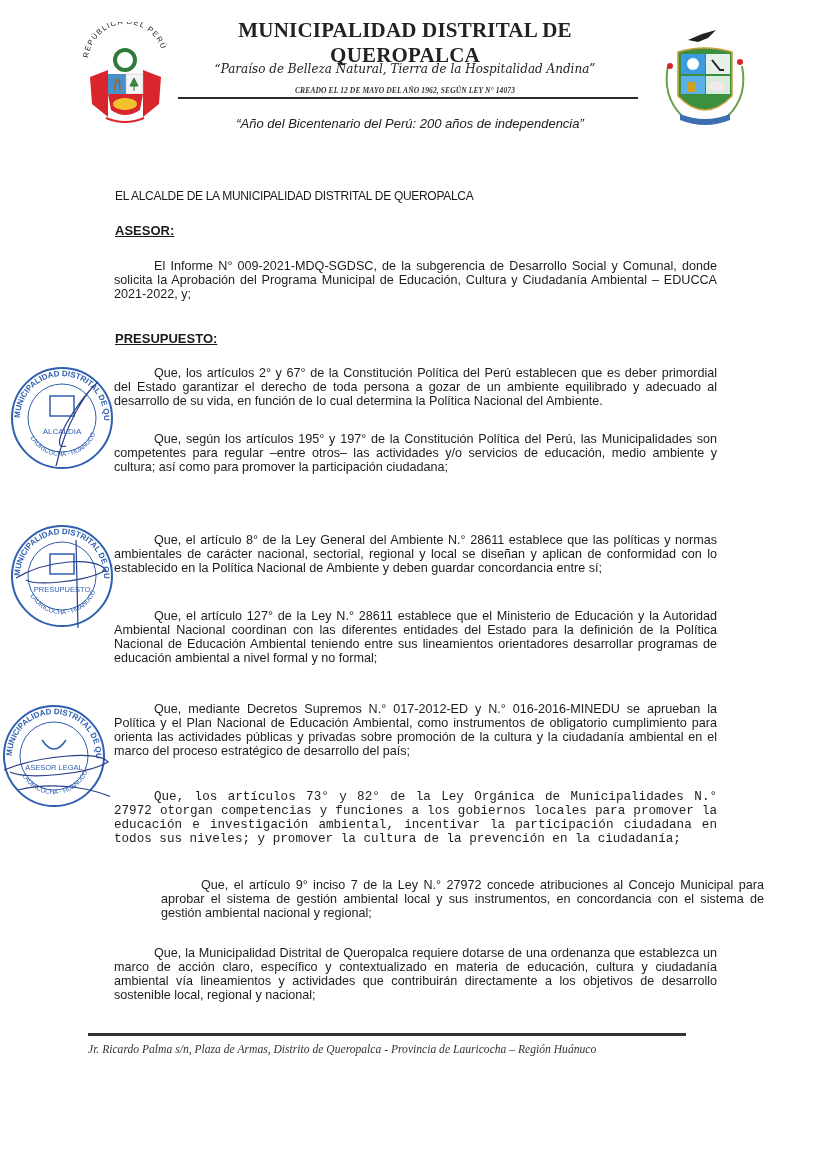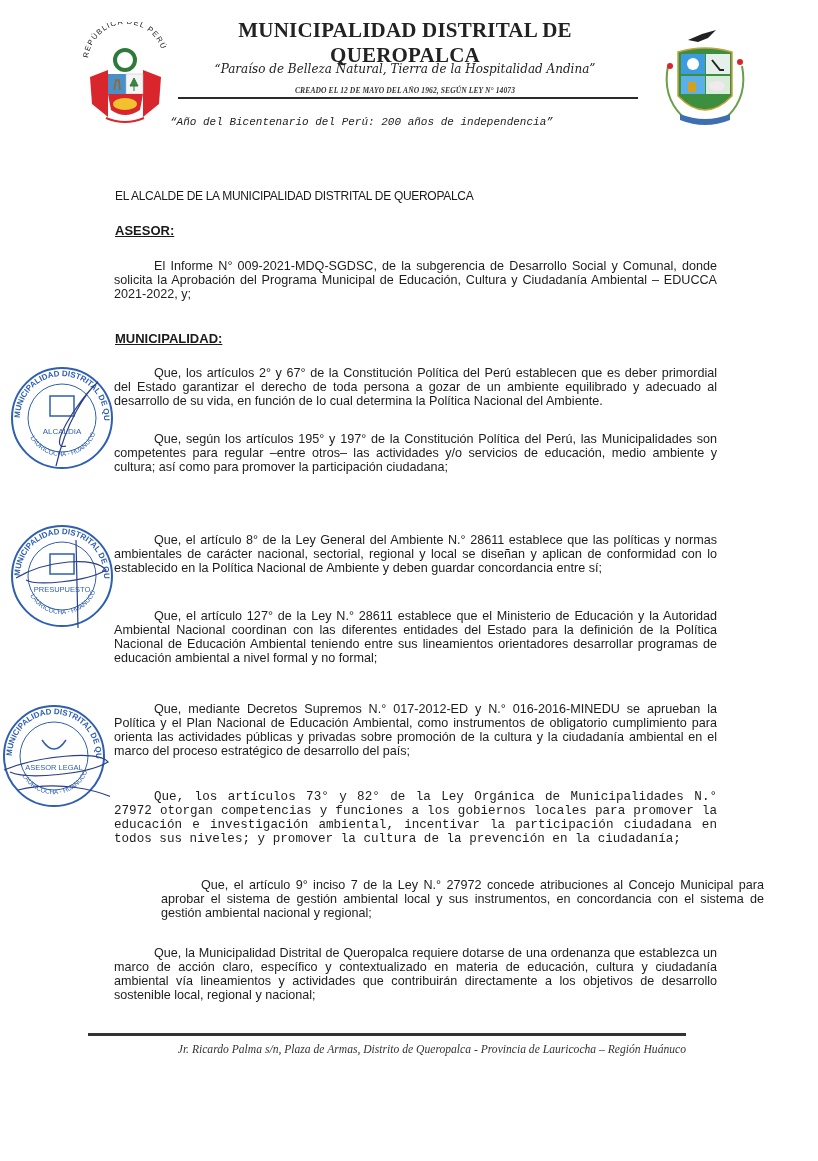--- a/index.html
+++ b/index.html
@@ -7,31 +7,31 @@
   .page { position: absolute; left: 0; top: 0; width: 818px; height: 1161px; }
 
   
   .crest-left { position: absolute; left: 78px; top: 22px; width: 95px; height: 106px; }
   .crest-right { position: absolute; left: 650px; top: 26px; width: 110px; height: 104px; }
   .h-title { position: absolute; left: 170px; top: 18px; width: 470px; text-align: center; font-family: "Liberation Serif", serif; font-weight: bold; font-size: 21px; letter-spacing: 0.2px; color: #222; }
   .h-sub { position: absolute; left: 170px; top: 44px; width: 470px; text-align: center; font-family: "Liberation Serif", serif; font-weight: bold; font-size: 14px; color: #222; }
   .h-motto { position: absolute; left: 170px; top: 62px; width: 470px; text-align: center; font-family: "DejaVu Serif", serif; font-style: italic; font-size: 12px; color: #222; }
   .h-created { position: absolute; left: 170px; top: 85px; width: 470px; text-align: center; font-family: "Liberation Serif", serif; font-weight: bold; font-style: italic; font-size: 8.6px; letter-spacing: 0.1px; color: #333; transform: scaleX(0.88); }
   .h-rule { position: absolute; left: 178px; top: 97px; width: 460px; height: 2px; background: #2a2a2a; }
-  .h-year { position: absolute; left: 170px; top: 116px; width: 480px; text-align: left; font-family: Liberation Mono, monospace; font-style: italic; font-size: 11px; color: #222; }
+  .h-year { position: absolute; left: 170px; top: 116px; width: 480px; text-align: center; font-family: Liberation Sans, sans-serif; font-style: italic; font-size: 13px; color: #222; }
 
   .doc-title { position: absolute; left: 110px; top: 148px; width: 600px; text-align: center; font-weight: bold; font-size: 15.5px; text-decoration: underline; color: #1a1a1a; }
   .authority { position: absolute; left: 115px; top: 189px; font-weight: normal; font-size: 12px; letter-spacing: -0.3px; color: #1a1a1a; }
   .section-head { position: absolute; left: 115px; font-weight: bold; font-size: 13px; text-decoration: underline; color: #1a1a1a; }
 
   .para { position: absolute; left: 114px; width: 603px; font-size: 12.6px; line-height: 14px; text-align: justify; color: #1d1d1d; }
   .para .indent { display: inline-block; width: 40px; }
 
   .foot-rule { position: absolute; left: 88px; top: 1033px; width: 598px; height: 3px; background: #333; }
-  .foot-addr { position: absolute; left: 88px; top: 1043px; width: 598px; text-align: right; font-family: "Liberation Serif", serif; font-style: italic; font-size: 11.6px; color: #333; }
+  .foot-addr { position: absolute; left: 88px; top: 1043px; width: 598px; text-align: left; font-family: "Liberation Serif", serif; font-style: italic; font-size: 11.6px; color: #333; }
 
   .stamp { position: absolute; width: 112px; height: 112px; }
 </style>
 </head>
 <body>
 
 <div class="page">
 
   <svg class="crest-left" viewBox="0 0 95 106">
     <defs>
@@ -72,21 +72,21 @@
     <circle cx="20" cy="40" r="3" fill="#d9262c"></circle>
     <circle cx="90" cy="36" r="3" fill="#d9262c"></circle>
     <path d="M30,88 Q55,98 80,88 L80,94 Q55,104 30,94 Z" fill="#3d6fb0"></path>
   </svg>
 
   <div class="authority">EL ALCALDE DE LA MUNICIPALIDAD DISTRITAL DE QUEROPALCA</div>
 
   <div class="section-head" style="top:223px;">ASESOR:</div>
   <div class="para" style="top:259px;"><span class="indent"></span><span>El Informe N° 009-2021-MDQ-SGDSC, de la subgerencia de Desarrollo Social y Comunal, donde solicita la Aprobación del Programa Municipal de Educación, Cultura y Ciudadanía Ambiental – EDUCCA 2021-2022, y;</span></div>
 
-  <div class="section-head" style="top:331px;">MUNICIPALIDAD:</div>
+  <div class="section-head" style="top:331px;">PRESUPUESTO:</div>
 
   <div class="para" style="top:366px;"><span class="indent"></span><span>Que, los artículos 2° y 67° de la Constitución Política del Perú establecen que es deber primordial del Estado garantizar el derecho de toda persona a gozar de un ambiente equilibrado y adecuado al desarrollo de su vida, en función de lo cual determina la Política Nacional del Ambiente.</span></div>
   <div class="para" style="top:432px;"><span class="indent"></span><span>Que, según los artículos 195° y 197° de la Constitución Política del Perú, las Municipalidades son competentes para regular –entre otros– las actividades y/o servicios de educación, medio ambiente y cultura; así como para promover la participación ciudadana;</span></div>
   <div class="para" style="top:533px;"><span class="indent"></span><span>Que, el artículo 8° de la Ley General del Ambiente N.° 28611 establece que las políticas y normas ambientales de carácter nacional, sectorial, regional y local se diseñan y aplican de conformidad con lo establecido en la Política Nacional de Ambiente y deben guardar concordancia entre sí;</span></div>
   <div class="para" style="top:609px;"><span class="indent"></span><span>Que, el artículo 127° de la Ley N.° 28611 establece que el Ministerio de Educación y la Autoridad Ambiental Nacional coordinan con las diferentes entidades del Estado para la definición de la Política Nacional de Educación Ambiental teniendo entre sus lineamientos orientadores desarrollar programas de educación ambiental a nivel formal y no formal;</span></div>
   <div class="para" style="top:702px;"><span class="indent"></span><span>Que, mediante Decretos Supremos N.° 017-2012-ED y N.° 016-2016-MINEDU se aprueban la Política y el Plan Nacional de Educación Ambiental, como instrumentos de obligatorio cumplimiento para orienta las actividades públicas y privadas sobre promoción de la cultura y la ciudadanía ambiental en el marco del proceso estratégico de desarrollo del país;</span></div>
   <div class="para" style="top:790px;font-family:Liberation Mono, monospace;"><span class="indent"></span><span>Que, los artículos 73° y 82° de la Ley Orgánica de Municipalidades N.° 27972 otorgan competencias y funciones a los gobiernos locales para promover la educación e investigación ambiental, incentivar la participación ciudadana en todos sus niveles; y promover la cultura de la prevención en la ciudadanía;</span></div>
   <div class="para" style="top:878px;margin-left:47px;"><span class="indent"></span><span>Que, el artículo 9° inciso 7 de la Ley N.° 27972 concede atribuciones al Concejo Municipal para aprobar el sistema de gestión ambiental local y sus instrumentos, en concordancia con el sistema de gestión ambiental nacional y regional;</span></div>
   <div class="para" style="top:946px;"><span class="indent"></span><span>Que, la Municipalidad Distrital de Queropalca requiere dotarse de una ordenanza que establezca un marco de acción claro, específico y contextualizado en materia de educación, cultura y ciudadanía ambiental vía lineamientos y actividades que contribuirán directamente a los objetivos de desarrollo sostenible local, regional y nacional;</span></div>
 

